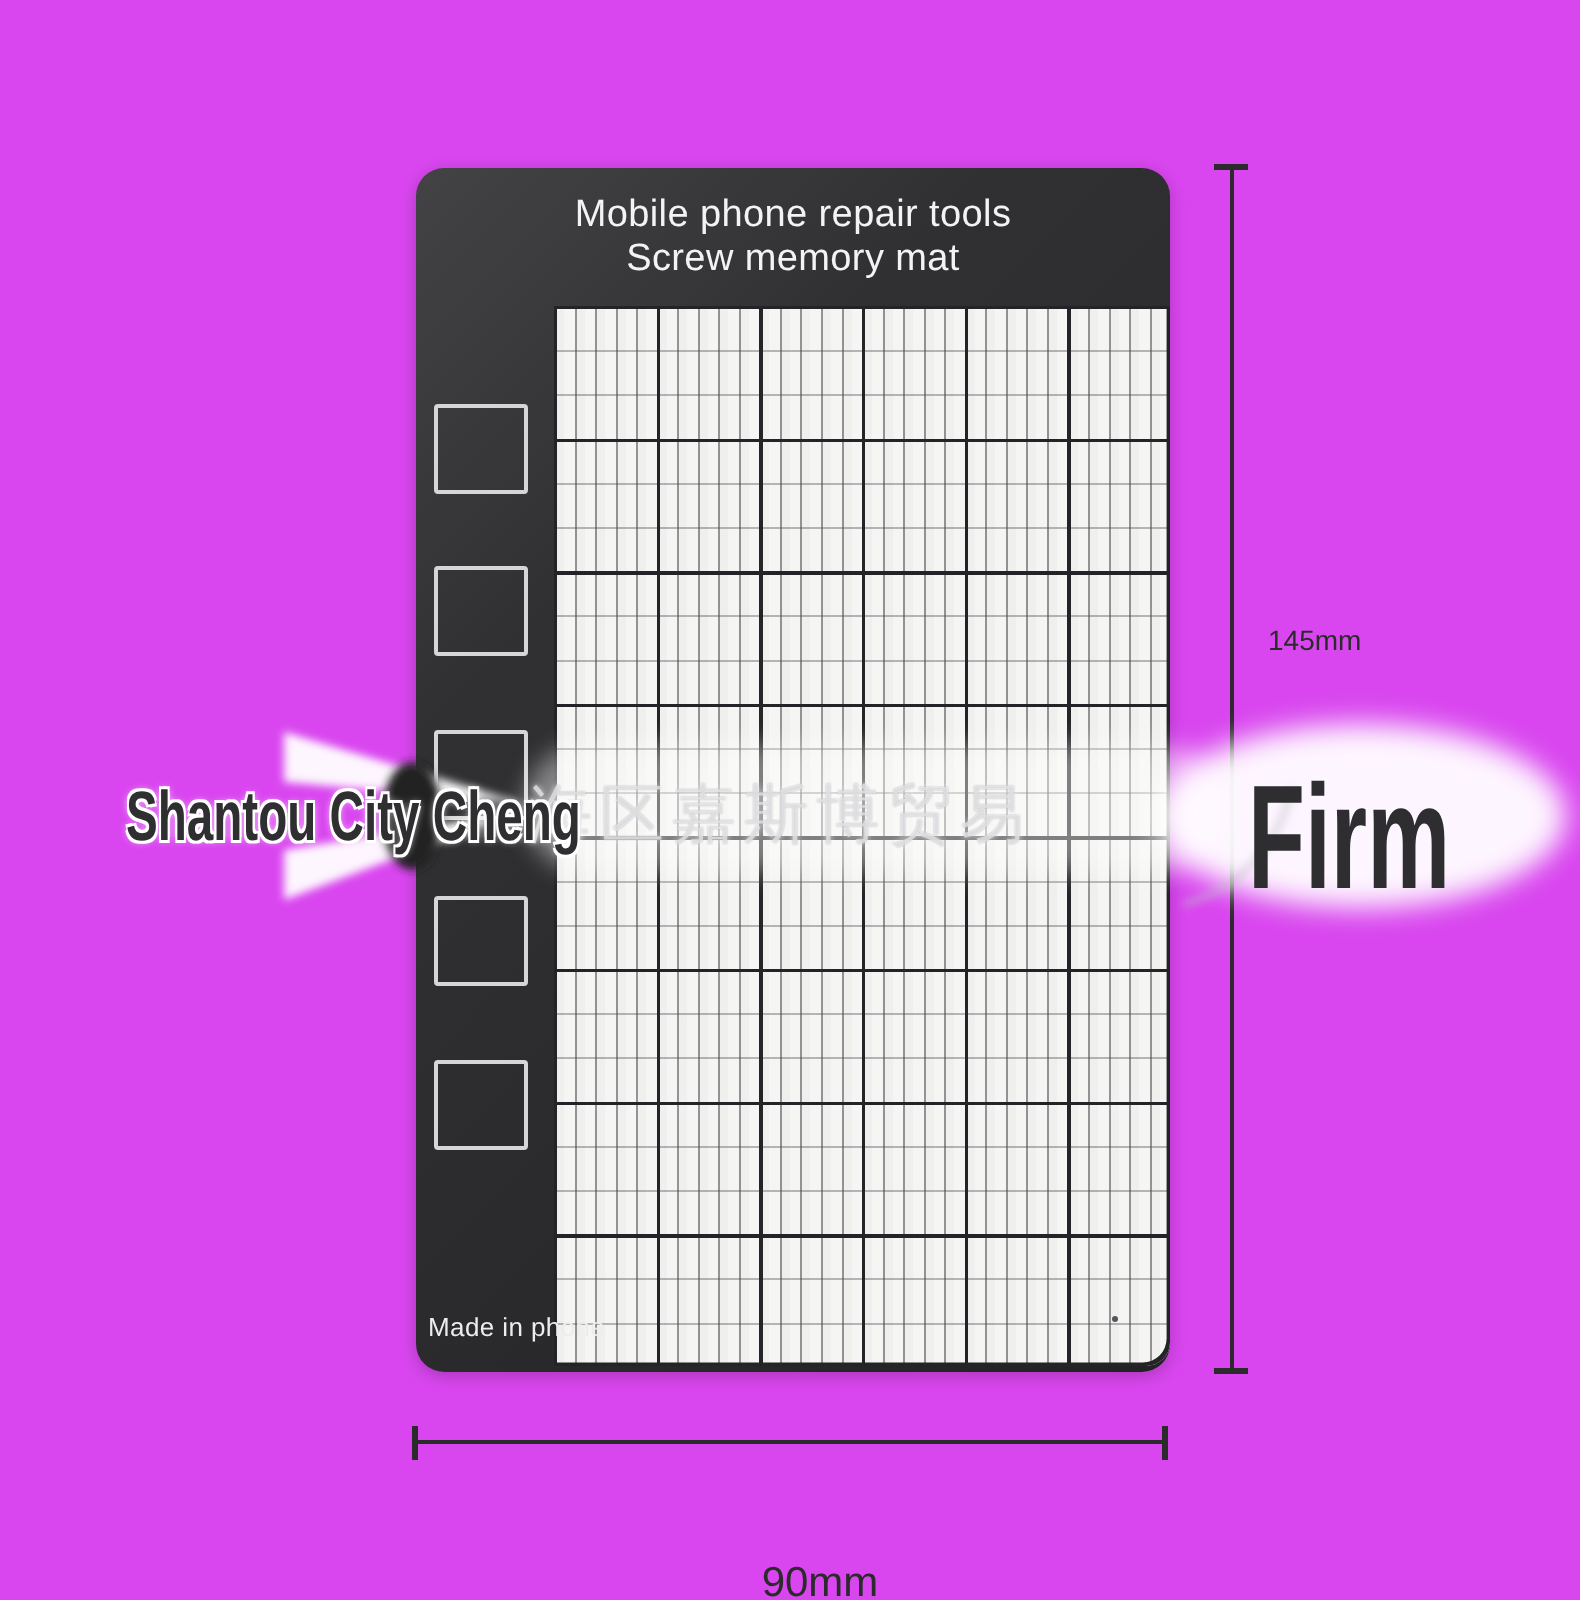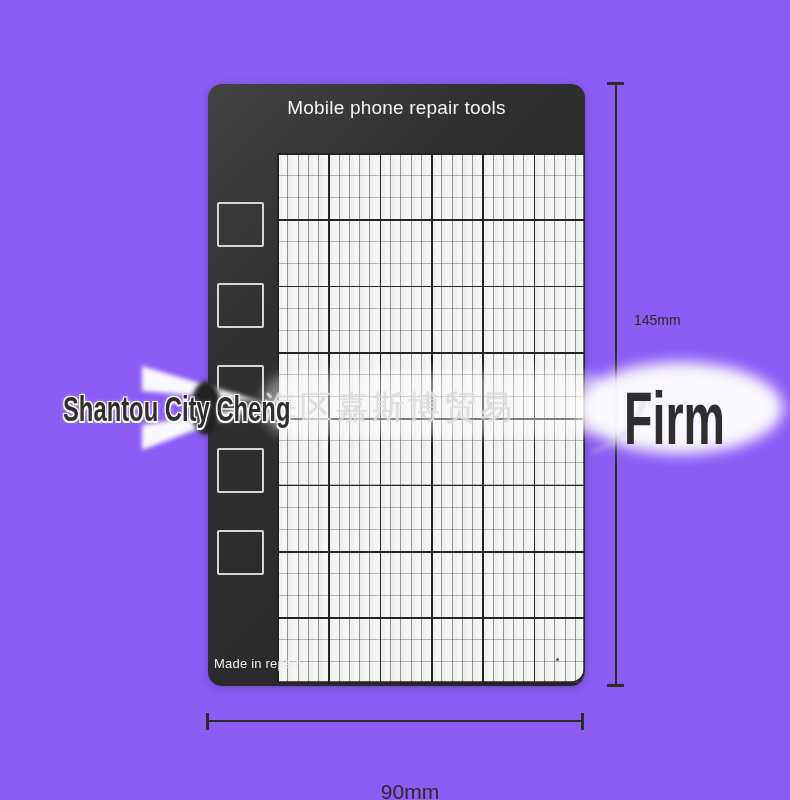--- a/index.html
+++ b/index.html
@@ -1,17 +1,17 @@
 <!DOCTYPE html>
 <html><head>
 <meta charset="utf-8">
 <style>
   html,body{margin:0;padding:0;background:#ffffff;}
   *{box-sizing:border-box;font-family:"Liberation Sans",sans-serif;}
-  .canvas{position:relative;width:790px;height:800px;background:#8b5cf6;overflow:hidden;}
+  .canvas{position:relative;width:790px;height:800px;background:#d946ef;overflow:hidden;}
 
   
   .mat{
     position:absolute;left:208px;top:84px;width:377px;height:602px;
     background:linear-gradient(135deg,#434346 0%,#303033 30%,#2b2b2e 60%,#222225 100%);
     border-radius:14px;box-shadow:0 2px 8px rgba(0,0,0,.22);z-index:1;
   }
   .mat-title{position:absolute;left:0;top:13px;width:100%;text-align:center;
     color:#f3f3f3;font-size:19px;line-height:21.5px;font-weight:500;letter-spacing:.2px;}
   .grid{
@@ -62,31 +62,32 @@
     transform:scaleX(.63);transform-origin:left top;line-height:1;}
 </style>
 </head>
 <body>
 
 <div class="canvas">
 
   <div class="mat">
     <div class="mat-title">
       <div>Mobile phone repair tools</div>
+      <div>Screw memory mat</div>
     </div>
 
     <div class="grid"></div>
 
     <div class="slot s1"></div>
     <div class="slot s2"></div>
     <div class="slot s3"></div>
     <div class="slot s4"></div>
     <div class="slot s5"></div>
 
-    <div class="made">Made in repair</div>
+    <div class="made">Made in phone</div>
     <div class="speck"></div>
   </div>
 
   <div class="dim vline"></div>
   <div class="dim vtick top"></div>
   <div class="dim vtick bot"></div>
   <div class="dim-label vlabel">145mm</div>
 
   <div class="dim hline"></div>
   <div class="dim htick left"></div>

